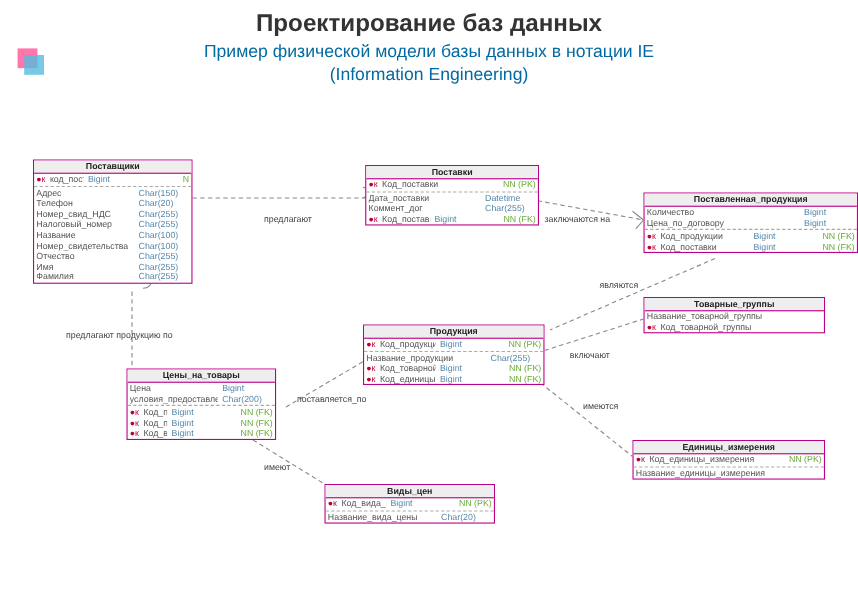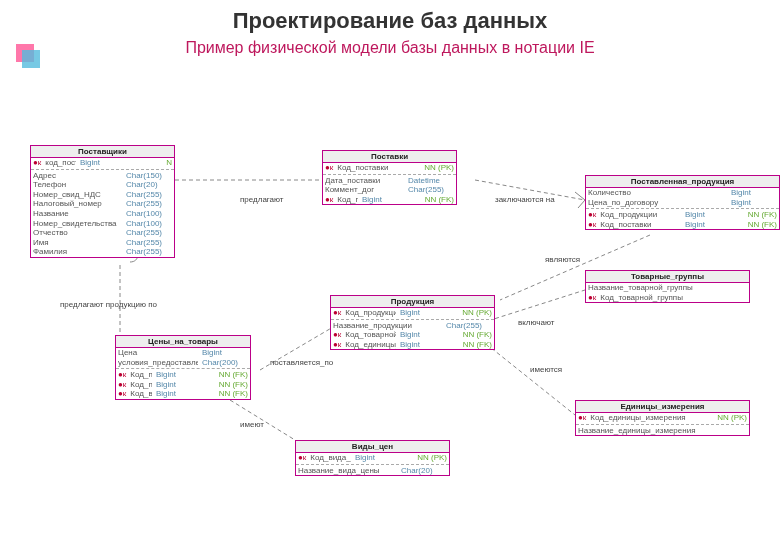--- a/index.html
+++ b/index.html
@@ -1,18 +1,18 @@
 <!DOCTYPE html>
 <html><head>
 <meta charset="utf-8">
 <style>
   * { box-sizing: border-box; margin: 0; padding: 0; }
   body { font-family: Arial, sans-serif; width: 780px; height: 540px; background: #fff; position: relative; overflow: hidden; }
   .title { text-align: center; font-size: 22px; color: #333; margin-top: 8px; }
-  .subtitle { text-align: center; font-size: 16px; color: #be185d; margin-top: 4px; line-height: 1.3; }
+  .subtitle { text-align: center; font-size: 16px; color: #0369a1; margin-top: 4px; line-height: 1.3; }
   .accent { position: absolute; left: 16px; top: 44px; width: 18px; height: 18px; background: #f7a; }
   .accent::after { content: ""; position: absolute; left: 6px; top: 6px; width: 18px; height: 18px; background: #5bd; opacity: .8; }
   .canvas { position: absolute; left: 0; top: 120px; width: 780px; height: 420px; }
   .entity { position: absolute; border: 1px solid #b08; font-size: 8px; background: #fff; }
   .entity .hd { background: #eee; text-align: center; font-weight: bold; padding: 1px 2px; border-bottom: 1px solid #b08; font-size: 8px; color: #222; }
   .entity .row { display: flex; padding: 0 2px; line-height: 1.2; gap: 4px; }
   .entity .row .k { color: #b03; }
   .entity .row .n { flex: 1; color: #555; white-space: nowrap; overflow: hidden; }
   .entity .row .t { color: #58a; width: 46px; }
   .entity .row .c { color: #6a3; width: 42px; text-align: right; }
@@ -23,20 +23,21 @@
   svg.lines .dashed { stroke-dasharray: 4 3; }
   .crow { stroke: #888; }
 </style>
 </head>
 <body>
 
 <div class="accent"></div>
 <h1 class="title">Проектирование баз данных</h1>
 <div class="subtitle">
   <div>Пример физической модели базы данных в нотации IE</div>
+  <div>(Information Engineering)</div>
 </div>
 
 <div class="canvas">
 
 <svg class="lines">
   <path class="dashed" d="M 175 60 L 340 60"></path>
   <path d="M 340 55 L 330 50 M 340 55 L 330 60" class="crow"></path>
   <path class="dashed" d="M 475 60 L 585 80"></path>
   <path d="M 585 80 L 575 72 M 585 80 L 578 88" class="crow"></path>
   <path class="dashed" d="M 650 115 L 500 180"></path>
@@ -88,21 +89,21 @@
   <div class="row">
         <span class="n">Имя</span>
         <span class="t">Char(255)</span>
       </div>
   <div class="row">
         <span class="n">Фамилия</span>
         <span class="t">Char(255)</span>
       </div>
 </div>
 
-<div class="entity" style="left:322px; top:30px; width:135px;">
+<div class="entity" style="left:332px; top:30px; width:158px;">
   <div class="hd">Поставки</div>
   <div class="row">
         <span class="k">●к</span>
         <span class="n">Код_поставки</span>
         <span class="c">NN (PK)</span>
       </div>
   <div class="sep"></div>
   <div class="row">
         <span class="n">Дата_поставки</span>
         <span class="t">Datetime</span>

